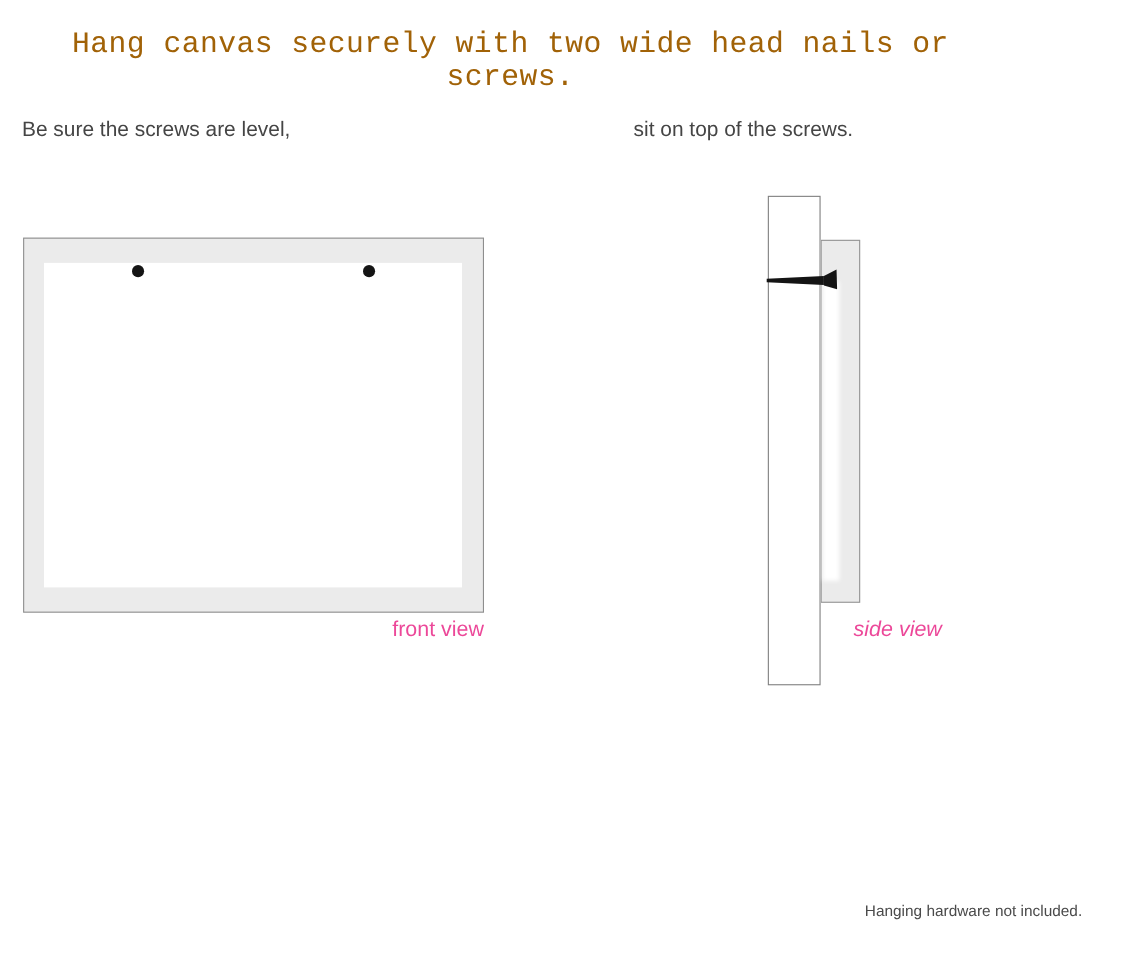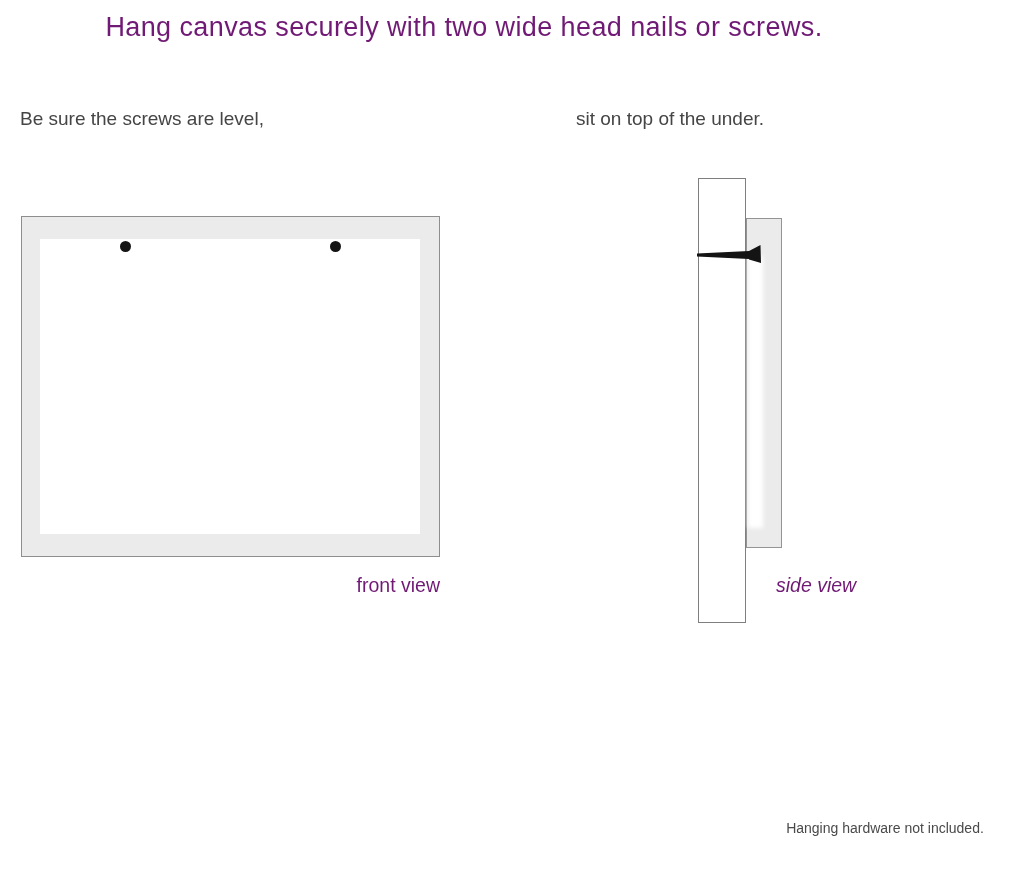--- a/index.html
+++ b/index.html
@@ -11,27 +11,28 @@
   .page {
     position: relative;
     width: 1024px;
     height: 875px;
     background: #ffffff;
     overflow: hidden;
     color: #3d3d3d;
   }
   .title {
     position: absolute;
-    top: 12px;
+    top: 26px;
     left: 0;
     width: 928px;
     text-align: center;
     font-size: 27px;
     letter-spacing: 0.4px;
-    color: #701a75;
+    color: #a16207;
+    font-family: Liberation Mono, monospace;
   }
   .note {
     position: absolute;
     font-size: 19px;
     line-height: 26px;
     color: #454545;
   }
   .note-left  { top: 106px; left: 20px;  width: 420px; }
   .note-right { top: 106px; left: 576px; width: 250px; }
 
@@ -55,22 +56,21 @@
     border-radius: 50%;
     background: #141414;
   }
   .dot-left  { left: 98px;  top: 24px; }
   .dot-right { left: 308px; top: 24px; }
 
   .view-label {
     position: absolute;
     top: 561px;
     font-size: 19.5px;
-    color: #701a75;
-    margin-top: 13px;
+    color: #ec4899;
   }
   .front-label { left: 290px; width: 150px; text-align: right; }
   .side-label  { left: 776px; font-style: italic; }
 
   
   .wall-bar {
     position: absolute;
     left: 698px; top: 178px;
     width: 46px; height: 443px;
     background: #ffffff;
@@ -113,21 +113,21 @@
 
 <div class="page">
 
   <div class="title">Hang canvas securely with two wide head nails or screws.</div>
 
   <div class="note note-left">
     <div>Be sure the screws are level,</div>
   </div>
 
   <div class="note note-right">
-    <div>sit on top of the under.</div>
+    <div>sit on top of the screws.</div>
   </div>
 
   <div class="front-outer">
     <div class="front-inner"></div>
     <div class="screw-dot dot-left"></div>
     <div class="screw-dot dot-right"></div>
   </div>
   <div class="view-label front-label">front view</div>
 
   <div class="wall-bar"></div>

